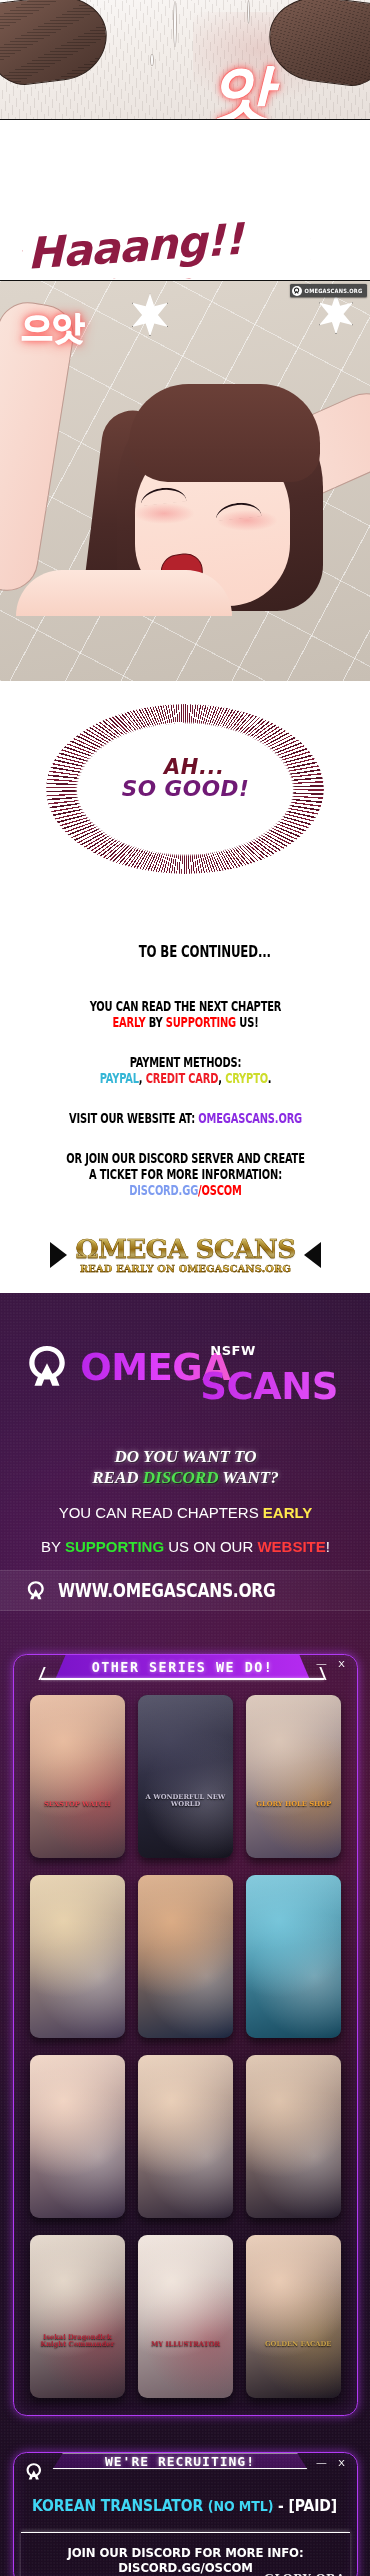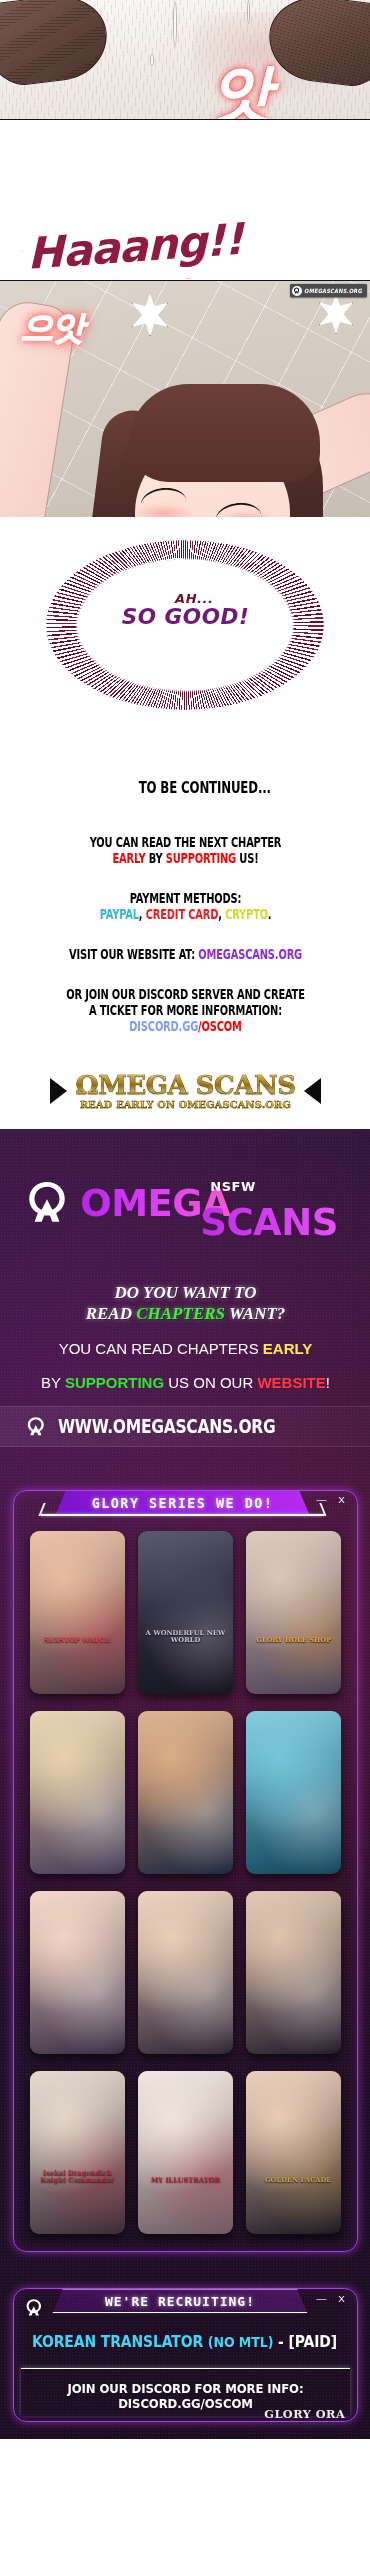--- a/index.html
+++ b/index.html
@@ -69,21 +69,21 @@
   .haaang {
     position:absolute; left:31px; top:101px;
     font-size:43px; font-weight:900; font-style:italic;
     font-family:"DejaVu Sans", sans-serif;
     color:#8e1b43; letter-spacing:-1px;
     transform:rotate(-4deg) skewX(-6deg);
     text-shadow:1.5px 1.5px 0 rgba(255,255,255,.9);
   }
 
   
-  .p3 { height:237px; border-top:1.5px solid #111; background:linear-gradient(160deg,#ded7d0 0%,#cfc6bd 40%,#e2dbd2 100%);font-style:italic; }
+  .p3 { height:401px; border-top:1.5px solid #111; background:linear-gradient(160deg,#ded7d0 0%,#cfc6bd 40%,#e2dbd2 100%); }
   .p3 .tilefloor {
     position:absolute; inset:0;
     background:
       repeating-linear-gradient(118deg, rgba(255,255,255,.55) 0 1px, transparent 1px 49px),
       repeating-linear-gradient(28deg, rgba(255,255,255,.45) 0 1px, transparent 1px 62px),
       linear-gradient(170deg,#ddd5cb,#c8bfb4);
   }
   .p3 .arm {
     position:absolute; background:linear-gradient(100deg,#fae3da,#f6cfc4);
     border:1px solid #c09a90;
@@ -175,21 +175,21 @@
   }
   .flash-core {
     position:absolute; left:77px; top:49px; width:216px; height:121px;
     background:#fff; border-radius:50%;
   }
   .bubble-text {
     position:absolute; left:0; right:0; top:75px; text-align:center;
     font-family:"DejaVu Sans", sans-serif; font-style:italic; font-weight:700;
     color:#6d1028; line-height:1.06; letter-spacing:0.5px;
   }
-  .bt1 { font-size:13px; padding-left:17.5px; }
+  .bt1 { font-size:21px; padding-left:17.5px; }
   .bt2 { font-size:21.6px; color:#701a75; }
 
   
   .promo { background:#fff; padding:14.4px 0 17.5px; text-align:center; }
   .cond {
     font-family:"Liberation Sans Narrow","DejaVu Sans Condensed","Liberation Sans",sans-serif;
     font-weight:700; letter-spacing:-0.2px; transform:scaleX(.82); transform-origin:center;
   }
   .tbc { font-size:16px; color:#000; padding-left:47px; margin-bottom:38px; }
   .promo-line { font-size:13.4px; color:#000; margin:1px 0; }
@@ -346,21 +346,21 @@
 
   
   .recruit {
     margin:36px 13.4px 0; border:1px solid #b13af5; border-radius:13.4px;
     box-shadow:0 0 9.3px rgba(177,58,245,.65), inset 0 0 15.5px rgba(177,58,245,.15);
     position:relative; padding-bottom:5.2px;
   }
   .rec-bar { position:relative; height:36px; display:flex; align-items:center; }
   .rec-omega { width:19.6px;height:19.6px; margin-left:9.3px; flex:0 0 auto; }
   .rec-chip {
-    position:absolute; left:38px; right:49px; top:0; height:24px;
+    position:absolute; left:38px; right:49px; top:0; height:16px;
     border:1px solid #fff; border-left:0; border-right:0;
     clip-path:polygon(4% 0,96% 0,100% 100%,0% 100%);
     display:flex;align-items:center;justify-content:center;
     background:linear-gradient(90deg,rgba(140,20,210,.25),rgba(180,40,240,.25));
     box-shadow:0 0 5.2px rgba(255,255,255,.35);
   }
   .rec-title {
     font-family:"DejaVu Sans Mono","Liberation Mono",monospace;
     font-weight:700; font-size:13px; letter-spacing:1px; color:#fff;
     text-shadow:0 0 4.1px rgba(255,255,255,.7);
@@ -508,21 +508,21 @@
         <span class="os-word">
           <span class="os-omega">OMEGA</span>
           <span class="os-scans">SCANS</span>
           <span class="os-nsfw">NSFW</span>
         </span>
       </div>
 
       <div class="dark-head">
         <div class="dy1">DO YOU WANT TO</div>
         <div class="dy1">
-          <span>READ </span><span class="grn">CHAPTERS</span><span> WANT?</span>
+          <span>READ </span><span class="grn">DISCORD</span><span> WANT?</span>
         </div>
         <div class="dy2">
           <span>YOU CAN READ CHAPTERS </span><b class="yel">EARLY</b>
         </div>
         <div class="dy2">
           <span>BY </span><b class="grn">SUPPORTING</b><span> US ON OUR </span><b class="red">WEBSITE</b><span>!</span>
         </div>
       </div>
 
       <div class="url-bar">
@@ -530,21 +530,21 @@
           <svg viewBox="0 0 100 100" width="21.6" height="21.6" aria-hidden="true">
             <path d="M50 6C29 6 13 21 13 41c0 13 7 24 18 30l-7 18h15l5-13h12l5 13h15l-7-18c11-6 18-17 18-30C87 21 71 6 50 6zm0 10c15 0 26 11 26 25 0 10-6 19-15 23L50 42 39 64c-9-4-15-13-15-23 0-14 11-25 26-25z" fill="#fff"></path>
           </svg>
         </span>
         <span class="url-text">WWW.OMEGASCANS.ORG</span>
       </div>
 
       <div class="win">
         <div class="win-bar">
           <div class="win-chip">
-            <span class="win-title">GLORY SERIES WE DO!</span>
+            <span class="win-title">OTHER SERIES WE DO!</span>
           </div>
           <div class="win-line"></div>
           <div class="win-ctrl">— X</div>
         </div>
         <div class="grid" id="series-grid">
             <div class="card">
               <div class="art" style="background: radial-gradient(circle at 35% 28%, rgb(231, 184, 154) 0%, rgba(0, 0, 0, 0) 58%), radial-gradient(circle at 72% 62%, rgba(224, 67, 79, 0.333) 0%, rgba(0, 0, 0, 0) 52%), linear-gradient(165deg, rgb(231, 184, 154) 0%, rgb(74, 51, 64) 100%);"></div>
               <div class="shine"></div>
               <div class="cap" style="color: rgb(224, 67, 79);">SEXSTOP WATCH</div>
             </div>

